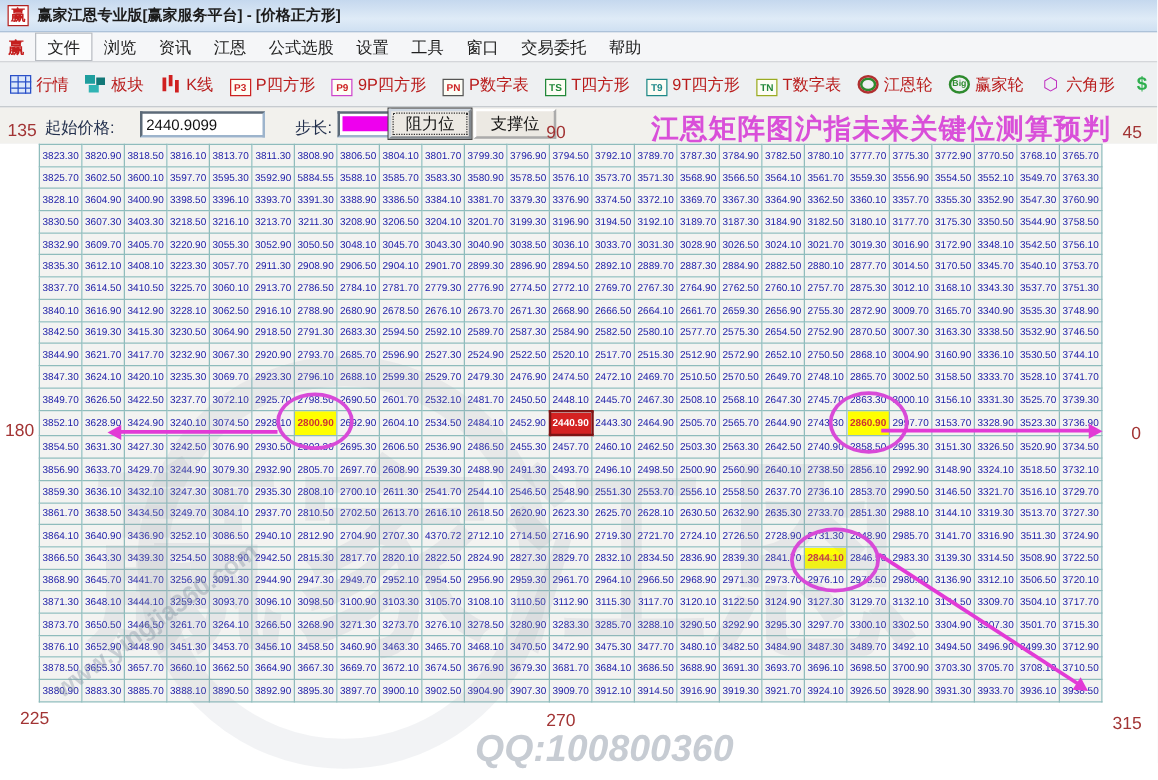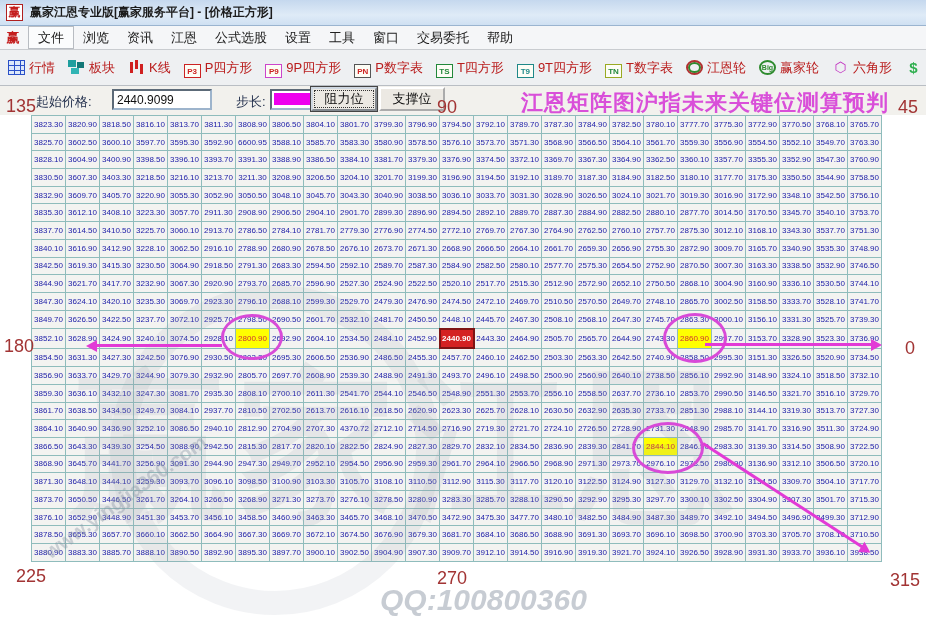--- a/index.html
+++ b/index.html
@@ -63,37 +63,37 @@
   .combo-arrow { position:absolute; right:0; top:0; width:16px; height:17px; background:#e4e2de;
     border-left:1px solid #aaa; font-size:8px; color:#333; text-align:center; line-height:16px; }
   .ctl-btn { position:absolute; top:1px; width:66px; height:24px; background:#ece9e3;
     border:2px outset #fff; font-size:13px; color:#101010; text-align:center; line-height:19px; }
   .ctl-btn.default { outline:1px dotted #333; outline-offset:-4px; border-color:#cfd8e2; box-shadow:0 0 0 1px #444; }
   .headline { position:absolute; left:505px; top:2px; width:400px; text-align:center;
     font-size:22px; font-weight:bold; color:#d94fd9; letter-spacing:1px; white-space:nowrap; }
 
   
   .content { position:absolute; left:0; top:115px; width:926px; height:557px; background:#ffffff; }
-  .angle-label { position:absolute; color:#a23434; font-size:18px; z-index:5; }
+  .angle-label { position:absolute; color:#a23434; font-size:14px; z-index:5; }
 
   
   table.gann { position:absolute; left:31px; top:0px; width:851px; height:447px;
     border-collapse:collapse; table-layout:fixed; z-index:2; }
   table.gann td { border:1px solid #8fbcbc; background:#f3f3f1; font-size:8px;
     text-align:center; white-space:nowrap; overflow:hidden; padding:0; color:#1a1aa6; }
   td.c-red   { color:#cc3333; }
   td.c-mag   { color:#cc33cc; }
   td.c-blue  { color:#1a1aa6; }
   td.bt { border-top:3px solid #2b8484; }
   td.bb { border-bottom:3px solid #2b8484; }
   td.bl { border-left:3px solid #2b8484; }
   td.br { border-right:3px solid #2b8484; }
   td.c-center { background:#d42222 !important; color:#ffffff !important; font-weight:bold;
     border:2px solid #7d1414 !important; }
-  td.hl { background:#ffff00 !important; color:#cc3333 !important; font-weight:normal; }
+  td.hl { background:#ffff00 !important; color:#cc3333 !important; font-weight:bold; }
 
   
   .anno { position:absolute; z-index:4; pointer-events:none; }
   .circle { border:3px solid #d84ad8; border-radius:50%; }
   .hline { background:#e23ad6; height:3px; }
   .head-left { width:0; height:0; border-top:6px solid transparent; border-bottom:6px solid transparent;
     border-right:11px solid #e23ad6; }
   .head-right { width:0; height:0; border-top:6px solid transparent; border-bottom:6px solid transparent;
     border-left:11px solid #e23ad6; }
   .diag-wrap { transform-origin:0 50%; }
@@ -235,21 +235,21 @@
             <td class="c-blue bt">3768.10</td>
             <td class="c-red bt br">3765.70</td>
           </tr>
           <tr>
             <td class="c-blue bl">3825.70</td>
             <td class="c-red bt bl">3602.50</td>
             <td class="c-blue bt">3600.10</td>
             <td class="c-blue bt">3597.70</td>
             <td class="c-blue bt">3595.30</td>
             <td class="c-blue bt">3592.90</td>
-            <td class="c-blue bt">6600.95</td>
+            <td class="c-blue bt">5884.55</td>
             <td class="c-blue bt">3588.10</td>
             <td class="c-blue bt">3585.70</td>
             <td class="c-blue bt">3583.30</td>
             <td class="c-blue bt">3580.90</td>
             <td class="c-blue bt">3578.50</td>
             <td class="c-mag bt">3576.10</td>
             <td class="c-blue bt">3573.70</td>
             <td class="c-blue bt">3571.30</td>
             <td class="c-blue bt">3568.90</td>
             <td class="c-blue bt">3566.50</td>

